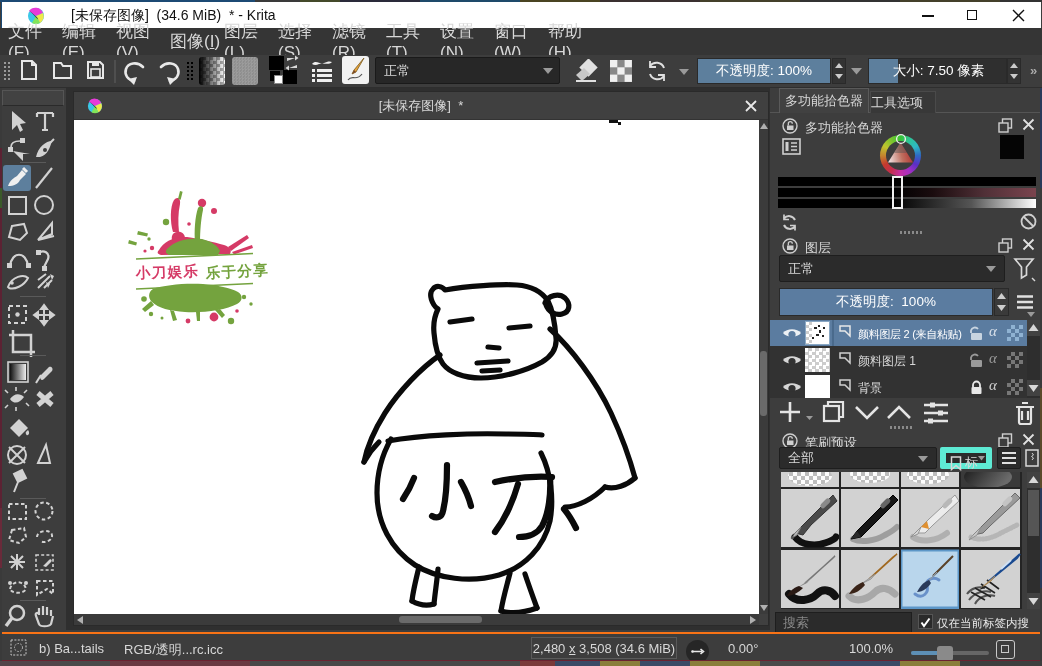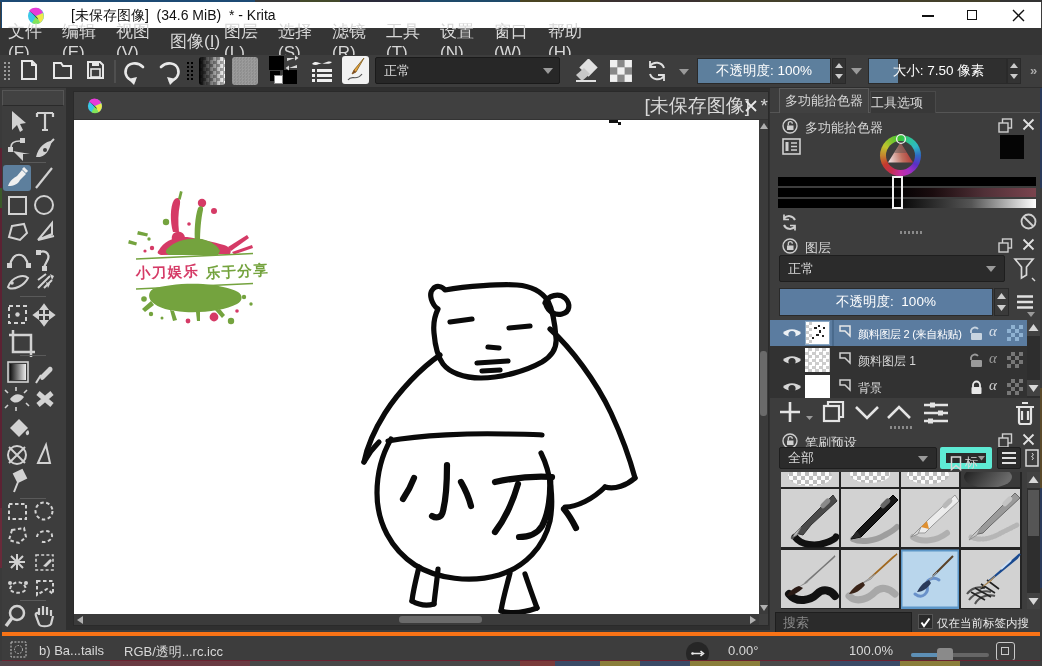--- a/index.html
+++ b/index.html
@@ -269,21 +269,21 @@
   <div class="abs" style="left:7px;top:3px;width:696px;height:535px;background:#404040;border:1px solid #2a2a2a;">
 
     <div class="abs" style="left:0;top:0;width:694px;height:28px;background:#404040;border-bottom:1px solid #333;">
       <svg class="abs" style="left:13px;top:6px" width="16" height="16" viewBox="0 0 18 18">
         <circle cx="9" cy="9" r="8" fill="#3bc8e8"></circle>
         <path d="M9 9 L2 4 A8 8 0 0 1 16 6 Z" fill="#e83bd8"></path>
         <path d="M9 9 L16 6 A8 8 0 0 1 13 16 Z" fill="#f0e84a"></path>
         <path d="M9 9 L5 16 A8 8 0 0 0 13 16 Z" fill="#8ae84a" opacity="0.9"></path>
         <path d="M2 3 L10 10.5 L11.5 12.5 L9.5 11 Z" fill="#222"></path>
       </svg>
-      <div class="abs txt" style="left:0;top:0;width:100%;height:28px;text-align:right;font-size:19px;line-height:27px;">[未保存图像]&nbsp;&nbsp;*</div>
+      <div class="abs txt" style="left:0;top:0;width:100%;height:28px;text-align:center;font-size:13px;line-height:27px;">[未保存图像]&nbsp;&nbsp;*</div>
       <svg class="abs" style="left:671px;top:8px" width="12" height="12" viewBox="0 0 12 12">
           <path d="M1 1 L11 11 M11 1 L1 11" stroke="#e8e8e8" stroke-width="1.8"></path>
         </svg>
     </div>
 
     <div class="abs" style="left:0;top:28px;width:685px;height:494px;background:#fff;overflow:hidden;">
       <svg class="abs" style="left:0;top:0" width="685" height="494" viewBox="0 0 685 494">
        <g transform="translate(-73,-119)">
 
         <rect x="608" y="119" width="9" height="3" fill="#111"></rect>
@@ -764,27 +764,28 @@
     <div class="abs" style="left:5px;top:180px;width:137px;height:21px;background:#2b2b2b;border:1px solid #1e1e1e;color:#8a8a8a;font-size:13px;line-height:19px;padding-left:7px;">搜索</div>
     <div class="abs" style="left:148px;top:182px;width:15px;height:15px;background:#2a2a2a;border:1px solid #555;">
       <svg width="13" height="13" viewBox="0 0 13 13">
           <path d="M2.5 6.5 L5 10 L10.5 2.5" fill="none" stroke="#fff" stroke-width="2"></path>
         </svg>
     </div>
     <div class="abs" style="left:167px;top:184px;color:#e8e8e8;font-size:11.5px;">仅在当前标签内搜索</div>
   </div>
 </div>
 
-<div class="abs" style="left:0;top:632px;width:1042px;height:29px;background:#3d3d3d;border-top:4px solid #f97316;" id="statusbar">
+<div class="abs" style="left:0;top:632px;width:1042px;height:29px;background:#3d3d3d;border-top:2px solid #f97316;" id="statusbar">
   <svg class="abs" style="left:10px;top:5px" width="17" height="17" viewBox="0 0 17 17">
     <rect x="1" y="1" width="15" height="15" fill="none" stroke="#c9c9c9" stroke-width="1" stroke-dasharray="2 1.4"></rect>
     <circle cx="8.5" cy="8.5" r="4" fill="none" stroke="#c9c9c9" stroke-width="1" stroke-dasharray="1.5 1.4"></circle>
   </svg>
   <div class="abs txt" style="left:39px;top:7px;font-size:13px;">b) Ba...tails</div>
   <div class="abs txt" style="left:124px;top:7px;font-size:13px;">RGB/透明...rc.icc</div>
+  <div class="abs txt" style="left:531px;top:3px;width:146px;height:22px;border:1px solid #5a5a5a;font-size:13px;text-align:center;line-height:21px;">2,480 <u>x</u> 3,508 (34.6 MiB)</div>
   <div class="abs" style="left:686px;top:6px;width:23px;height:23px;background:#262626;border-radius:50%;">
     <svg width="23" height="23" viewBox="0 0 23 23">
         <path d="M6 11.5 h10 M14.5 9 l3 2.5 l-3 2.5" stroke="#e8e8e8" stroke-width="1.6" fill="none"></path>
         <circle cx="6.5" cy="11.5" r="1.3" fill="#e8e8e8"></circle>
       </svg>
   </div>
   <div class="abs txt" style="left:728px;top:7px;font-size:13px;">0.00°</div>
   <div class="abs txt" style="left:849px;top:7px;font-size:13px;">100.0%</div>
   <div class="abs" style="left:911px;top:17px;width:78px;height:4px;background:#666;border-radius:2px;"></div>
   <div class="abs" style="left:911px;top:17px;width:34px;height:4px;background:#5d8fb5;border-radius:2px;"></div>

